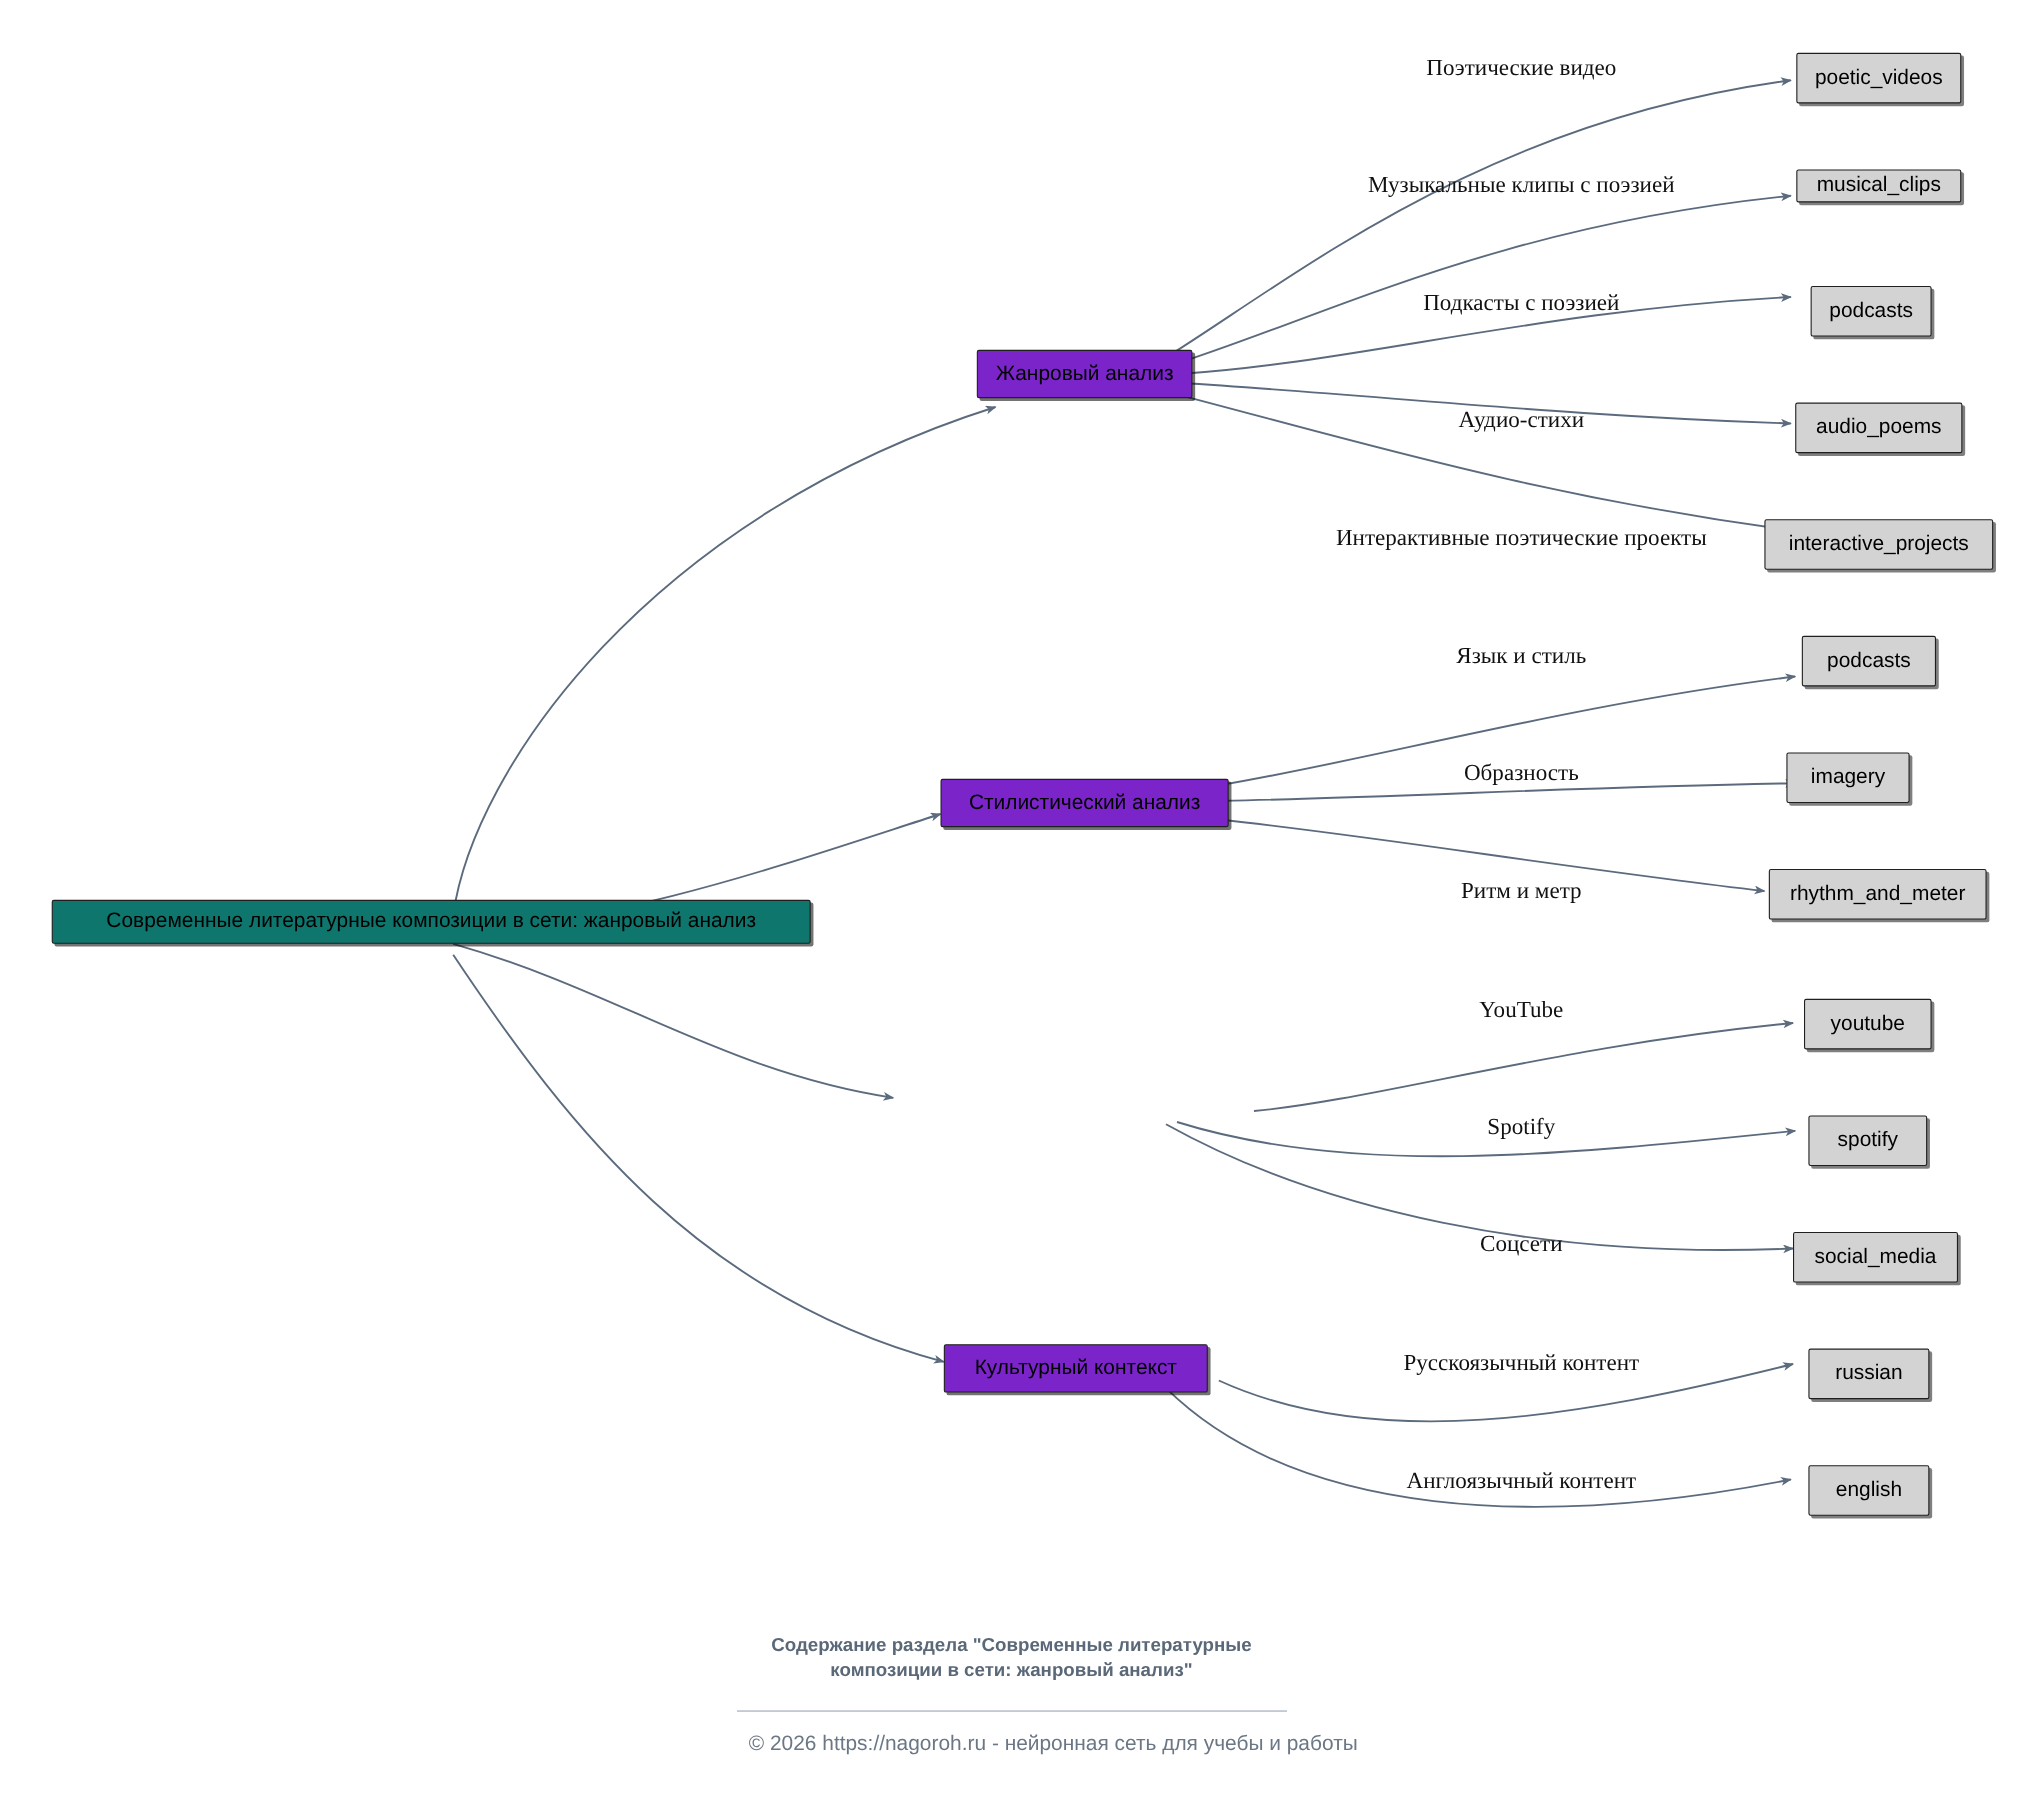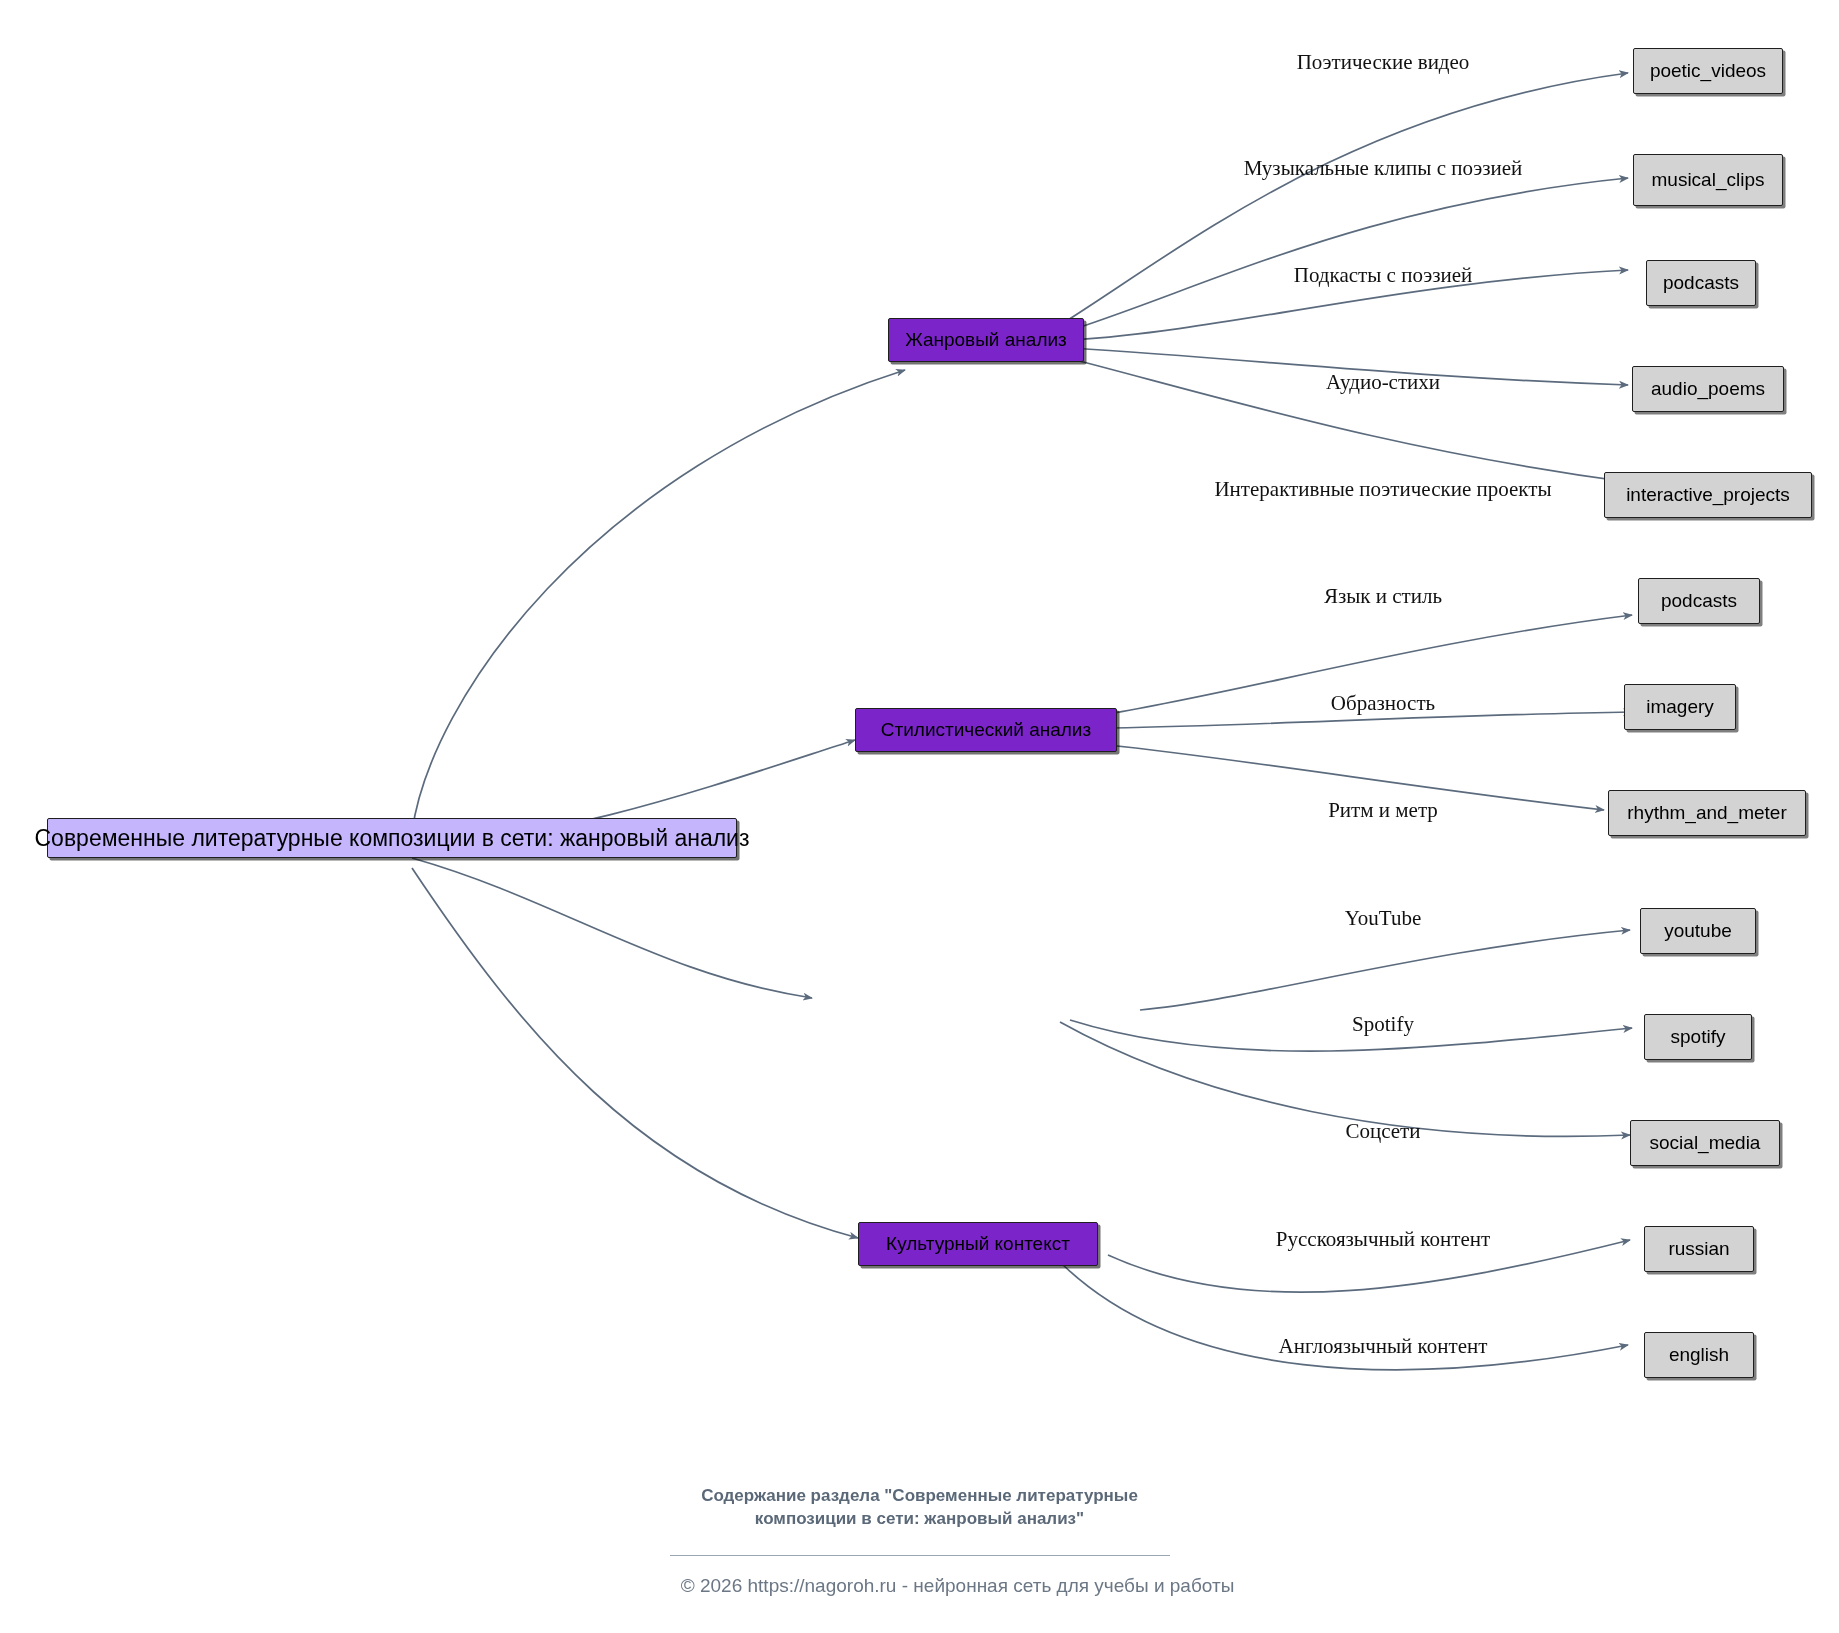--- a/index.html
+++ b/index.html
@@ -4,21 +4,21 @@
 <style>
   html,body{margin:0;padding:0;background:#ffffff;}
   body{width:1839px;height:1633px;position:relative;overflow:hidden;
        font-family:"Liberation Sans",sans-serif;}
   #canvas{position:absolute;left:0;top:0;width:1839px;height:1633px;}
   svg.edges{position:absolute;left:0;top:0;width:1839px;height:1633px;overflow:visible;}
 
   .node{position:absolute;box-sizing:border-box;display:flex;align-items:center;
         justify-content:center;white-space:nowrap;border-radius:2px;
         border:1.6px solid #2b2b2b;color:#000000;}
-  .node.root{background:#c4b5fd;border-color:#1f1f1f;font-size:23px;
+  .node.root{background:#0f766e;border-color:#1f1f1f;font-size:19px;
              box-shadow:2.5px 2.5px 0 rgba(0,0,0,0.55);text-align:center;}
   .node.cat{background:#7B24C9;border-color:#1f1f1f;font-size:19px;
             box-shadow:2.5px 2.5px 0 rgba(0,0,0,0.55);align-items:center;}
   .node.leaf{background:#d3d3d3;border-color:#1f1f1f;font-size:19px;
              box-shadow:2.5px 2.5px 0 rgba(0,0,0,0.5);}
 
   .edge-label{position:absolute;font-family:"Liberation Serif",serif;
               font-size:21px;color:#111111;white-space:nowrap;
               transform:translate(-50%,-50%);}
 
@@ -79,21 +79,21 @@
   </div>
 
 
   <div class="node cat" style="left:858px;top:1222px;width:240px;height:44px;">
     <span>Культурный контекст</span>
   </div>
 
   <div class="node leaf" style="left:1633px;top:48px;width:150px;height:46px;">
     <span>poetic_videos</span>
   </div>
-  <div class="node leaf" style="left:1633px;top:154px;width:150px;height:52px;">
+  <div class="node leaf" style="left:1633px;top:154px;width:150px;height:30px;">
     <span>musical_clips</span>
   </div>
   <div class="node leaf" style="left:1646px;top:260px;width:110px;height:46px;">
     <span>podcasts</span>
   </div>
   <div class="node leaf" style="left:1632px;top:366px;width:152px;height:46px;">
     <span>audio_poems</span>
   </div>
   <div class="node leaf" style="left:1604px;top:472px;width:208px;height:46px;">
     <span>interactive_projects</span>

